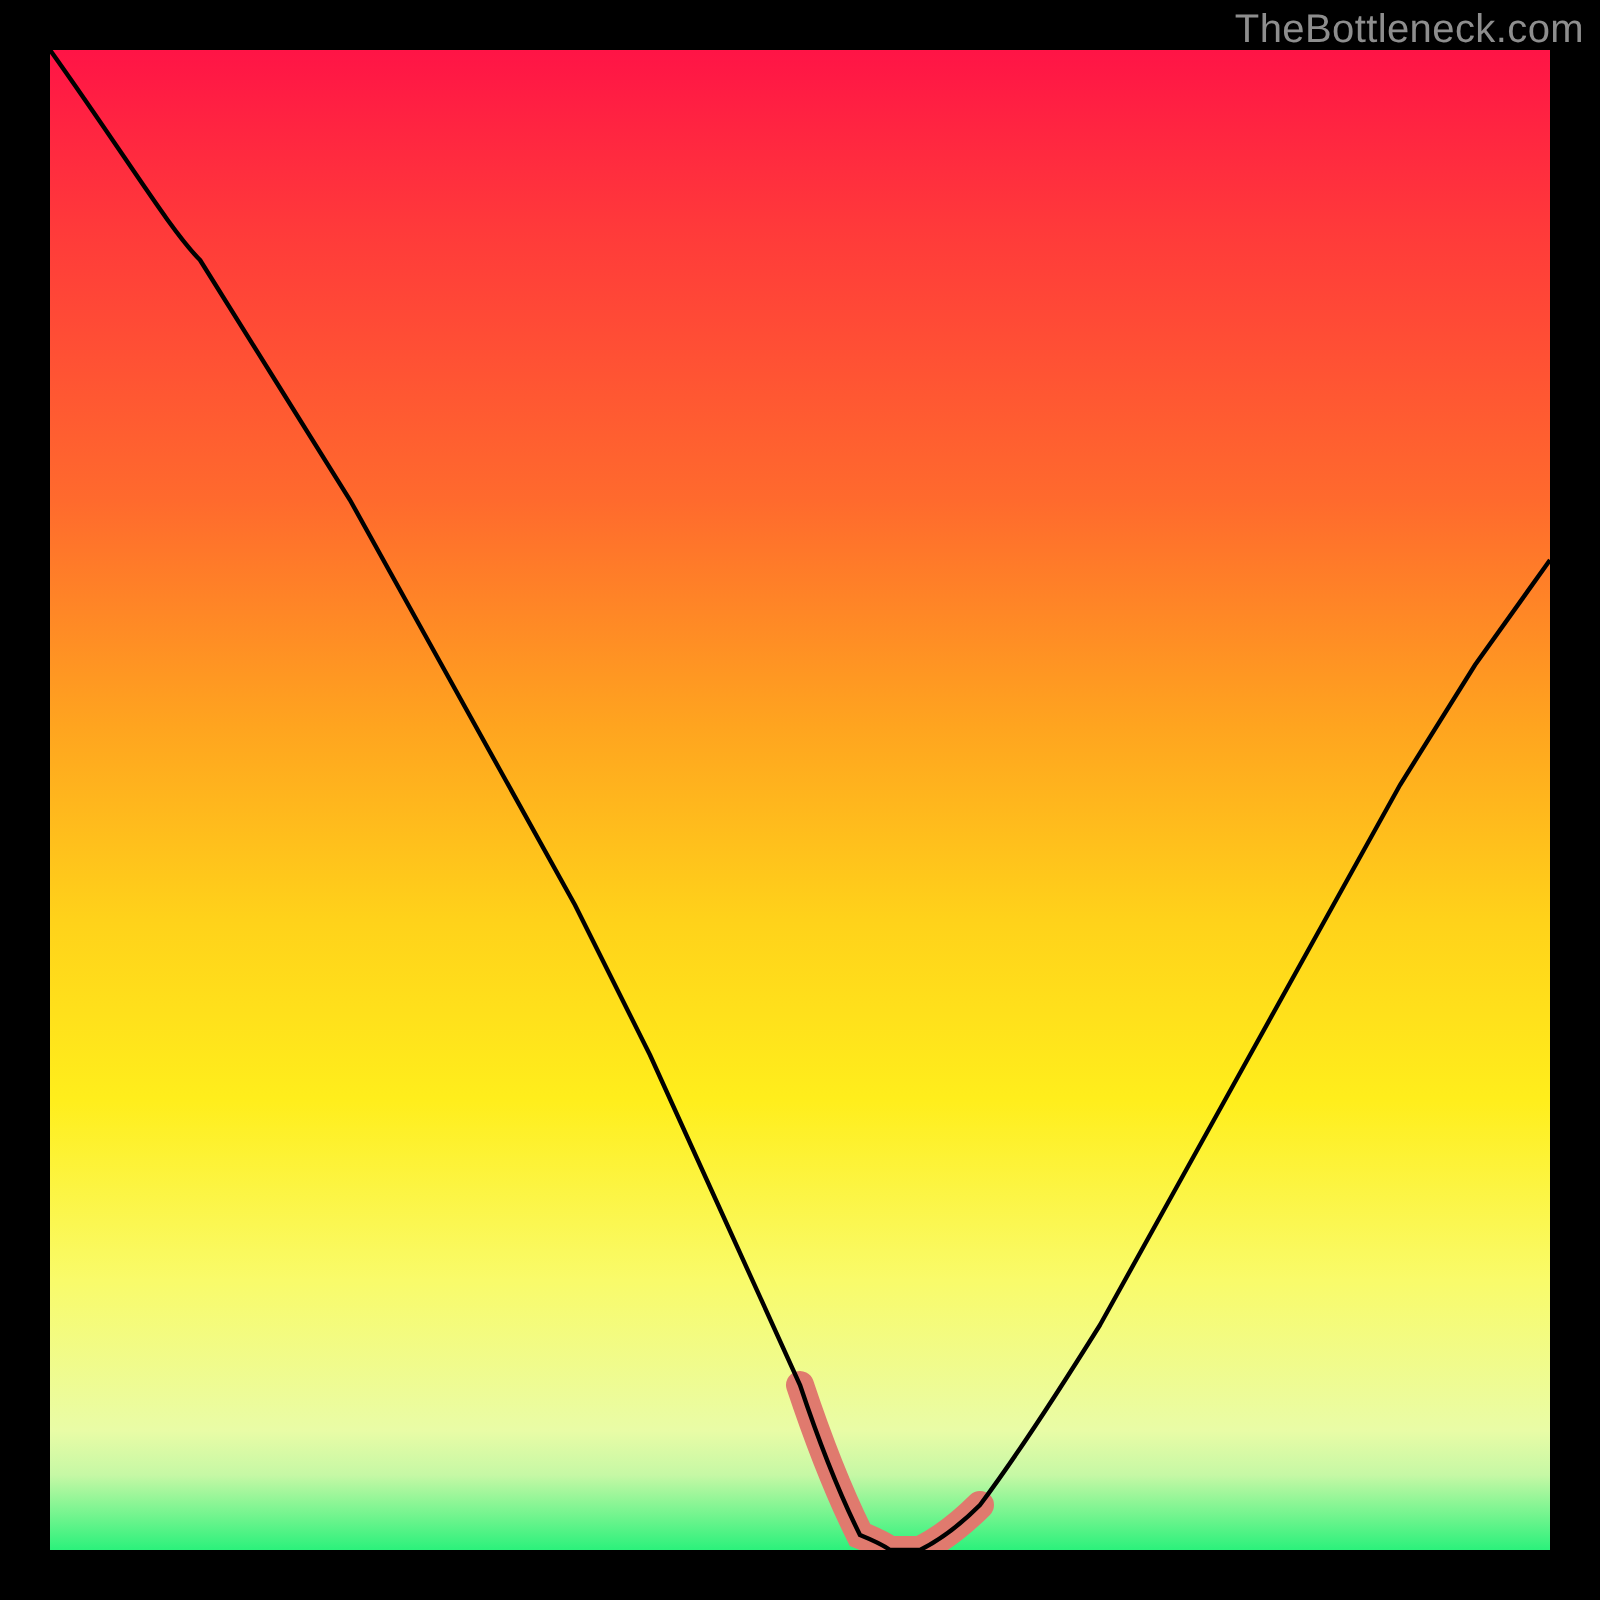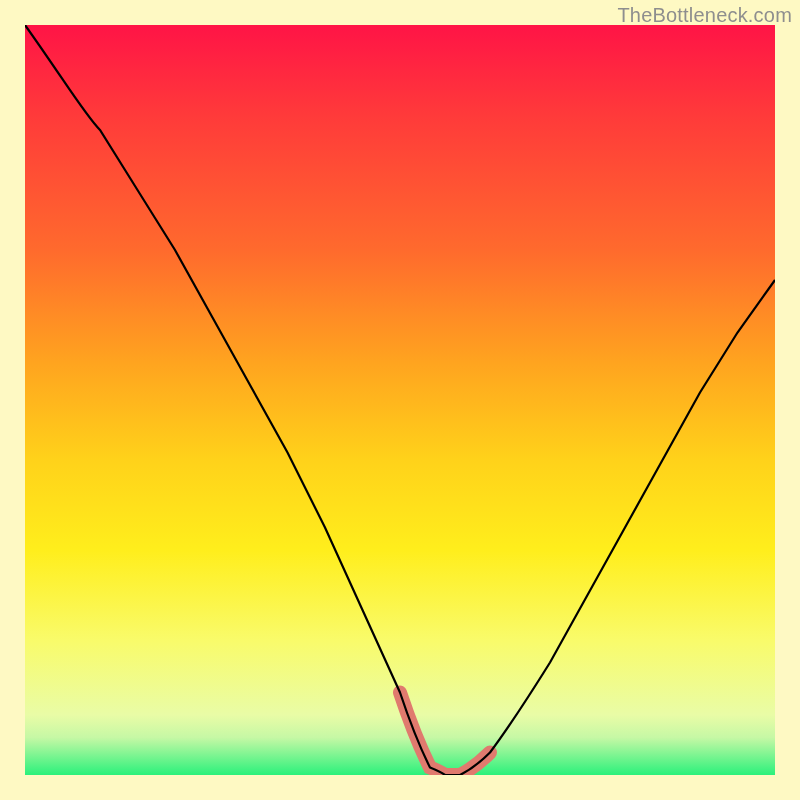--- a/index.html
+++ b/index.html
@@ -7,21 +7,21 @@
     padding: 0;
     width: 800px;
     height: 800px;
     overflow: hidden;
     font-family: Arial, Helvetica, sans-serif;
   }
   .frame {
     position: relative;
     width: 800px;
     height: 800px;
-    background: #fef9c3;
+    background: #000000;
   }
   .plot-area {
     position: absolute;
     left: 25px;
     top: 25px;
     width: 750px;
     height: 750px;
     
     background: linear-gradient(
       to bottom,

